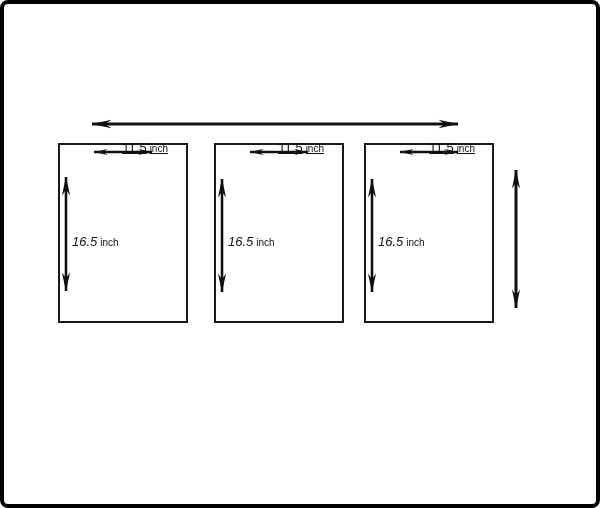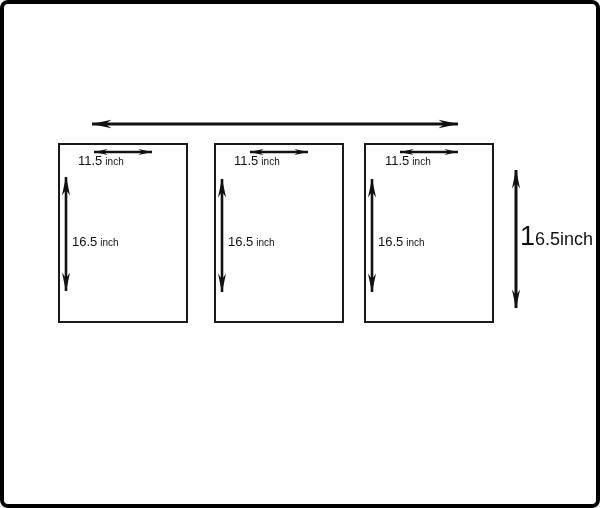--- a/index.html
+++ b/index.html
@@ -44,32 +44,32 @@
   
   .top-dim {
     left: 180px; top: 92px; width: 200px;
     text-align: center; line-height: 28px;
   }
   .top-dim .val  { font-size: 27px; }
   .top-dim .unit { font-size: 19px; }
 
   
   .w-label {
-    top: 153px; width: 90px;
-    text-align: left; line-height: 14px;
+    top: 140px; width: 90px;
+    text-align: right; line-height: 14px; text-decoration: underline;
   }
   .w-label .val  { font-size: 13px; }
   .w-label .unit { font-size: 10px; margin-left: 3px; }
   .w-label-1 { left: 78px; }
   .w-label-2 { left: 234px; }
   .w-label-3 { left: 385px; }
 
   
   .h-label { top: 234px; line-height: 14px; }
-  .h-label .val  { font-size: 13px; }
+  .h-label .val  { font-size: 13px; font-style: italic; }
   .h-label .unit { font-size: 10px; margin-left: 3px; }
   .h-label-1 { left: 72px; }
   .h-label-2 { left: 228px; }
   .h-label-3 { left: 378px; }
 
   
   .right-dim { left: 520px; top: 221px; line-height: 30px; }
   .right-dim .lead { font-size: 27px; }
   .right-dim .rest { font-size: 18px; }
 </style>
@@ -122,18 +122,15 @@
   <div class="label h-label h-label-1">
     <span class="val">16.5</span><span class="unit">inch</span>
   </div>
   <div class="label h-label h-label-2">
     <span class="val">16.5</span><span class="unit">inch</span>
   </div>
   <div class="label h-label h-label-3">
     <span class="val">16.5</span><span class="unit">inch</span>
   </div>
 
-  <div class="label right-dim">
-    <span class="lead">1</span><span class="rest">6.5inch</span>
-  </div>
 
   <div class="frame"></div>
 </div>
 
 </body></html>

